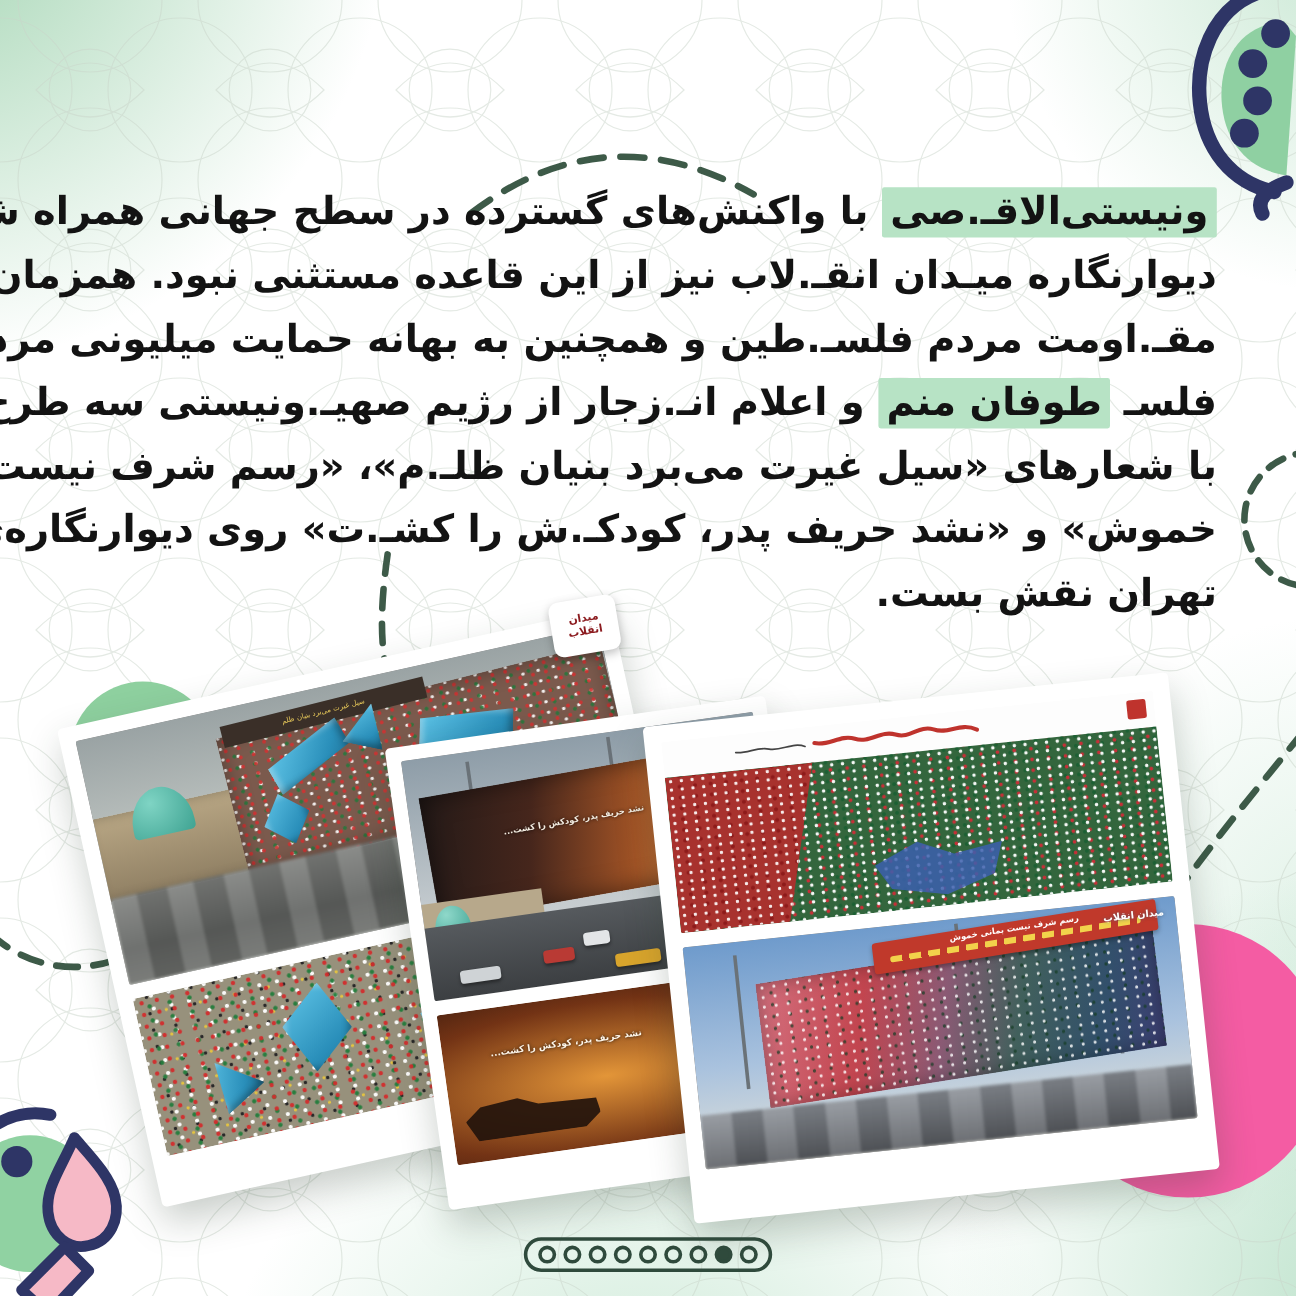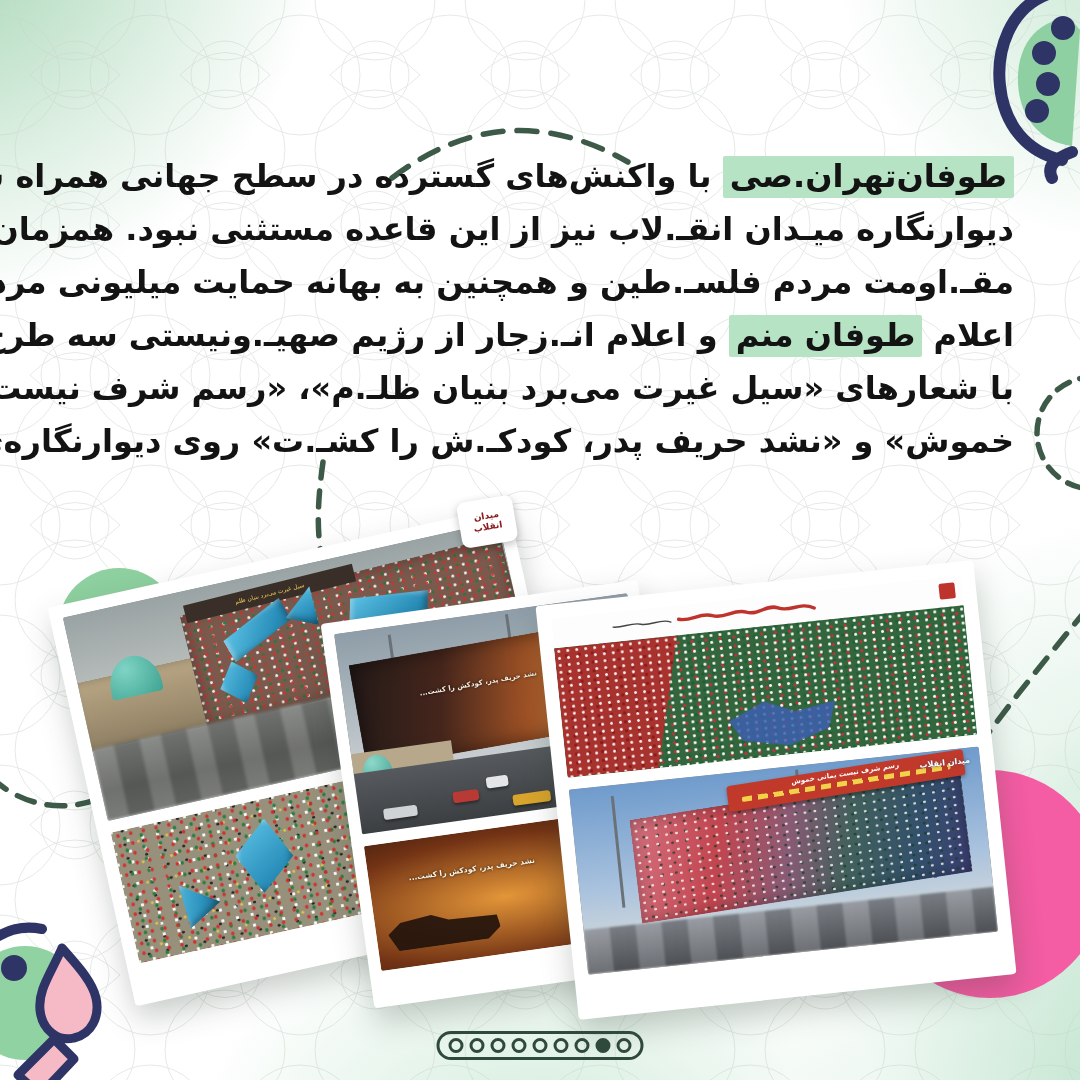--- a/index.html
+++ b/index.html
@@ -161,26 +161,27 @@
       <circle cx="1093" cy="433" r="56" stroke-dasharray="14 11"></circle>
       <path d="M1086 610 C1042 664 992 724 962 772" stroke-dasharray="18 13"></path>
       <path d="M-8 778 C30 814 92 818 142 772" stroke-dasharray="18 13"></path>
     </g>
   </svg>
 
   <div class="circle green-circle"></div>
   <div class="circle pink-circle"></div>
 
   <div class="article">
-      <div class="line"><span class="hl">طوفان‌تهران.صی</span><span> با واکنش‌های گسترده در سطح جهانی همراه شد و</span></div>
+      <div class="line"><span class="hl">ونیستی‌الاقـ.صی</span><span> با واکنش‌های گسترده در سطح جهانی همراه شد و</span></div>
       <div class="line"><span>دیوارنگاره میـدان انقـ.لاب نیز از این قاعده مستثنی نبود. همزمان با</span></div>
       <div class="line"><span>مقـ.اومت مردم فلسـ.طین و همچنین به بهانه حمایت میلیونی مردم از</span></div>
-      <div class="line"><span>اعلام </span><span class="hl">طوفان منم</span><span> و اعلام انـ.زجار از رژیم صهیـ.ونیستی سه طرح متفاوت</span></div>
+      <div class="line"><span>فلسـ </span><span class="hl">طوفان منم</span><span> و اعلام انـ.زجار از رژیم صهیـ.ونیستی سه طرح متفاوت</span></div>
       <div class="line"><span>با شعارهای «سیل غیرت می‌برد بنیان ظلـ.م»، «رسم شرف نیست بمانی</span></div>
       <div class="line"><span>خموش» و «نشد حریف پدر، کودکـ.ش را کشـ.ت» روی دیوارنگاره‌ی میدان انقـ.لاب</span></div>
+      <div class="line last"><span>تهران نقش بست.</span></div>
     </div>
 
   <div class="card card-left">
     <div class="photo lp1">
       <div class="sky"></div>
       <div class="buildings"></div>
       <div class="dome"></div>
       <div class="board"></div>
       <div class="strip">
         <span>سیل غیرت می‌برد بنیان ظلم</span>

